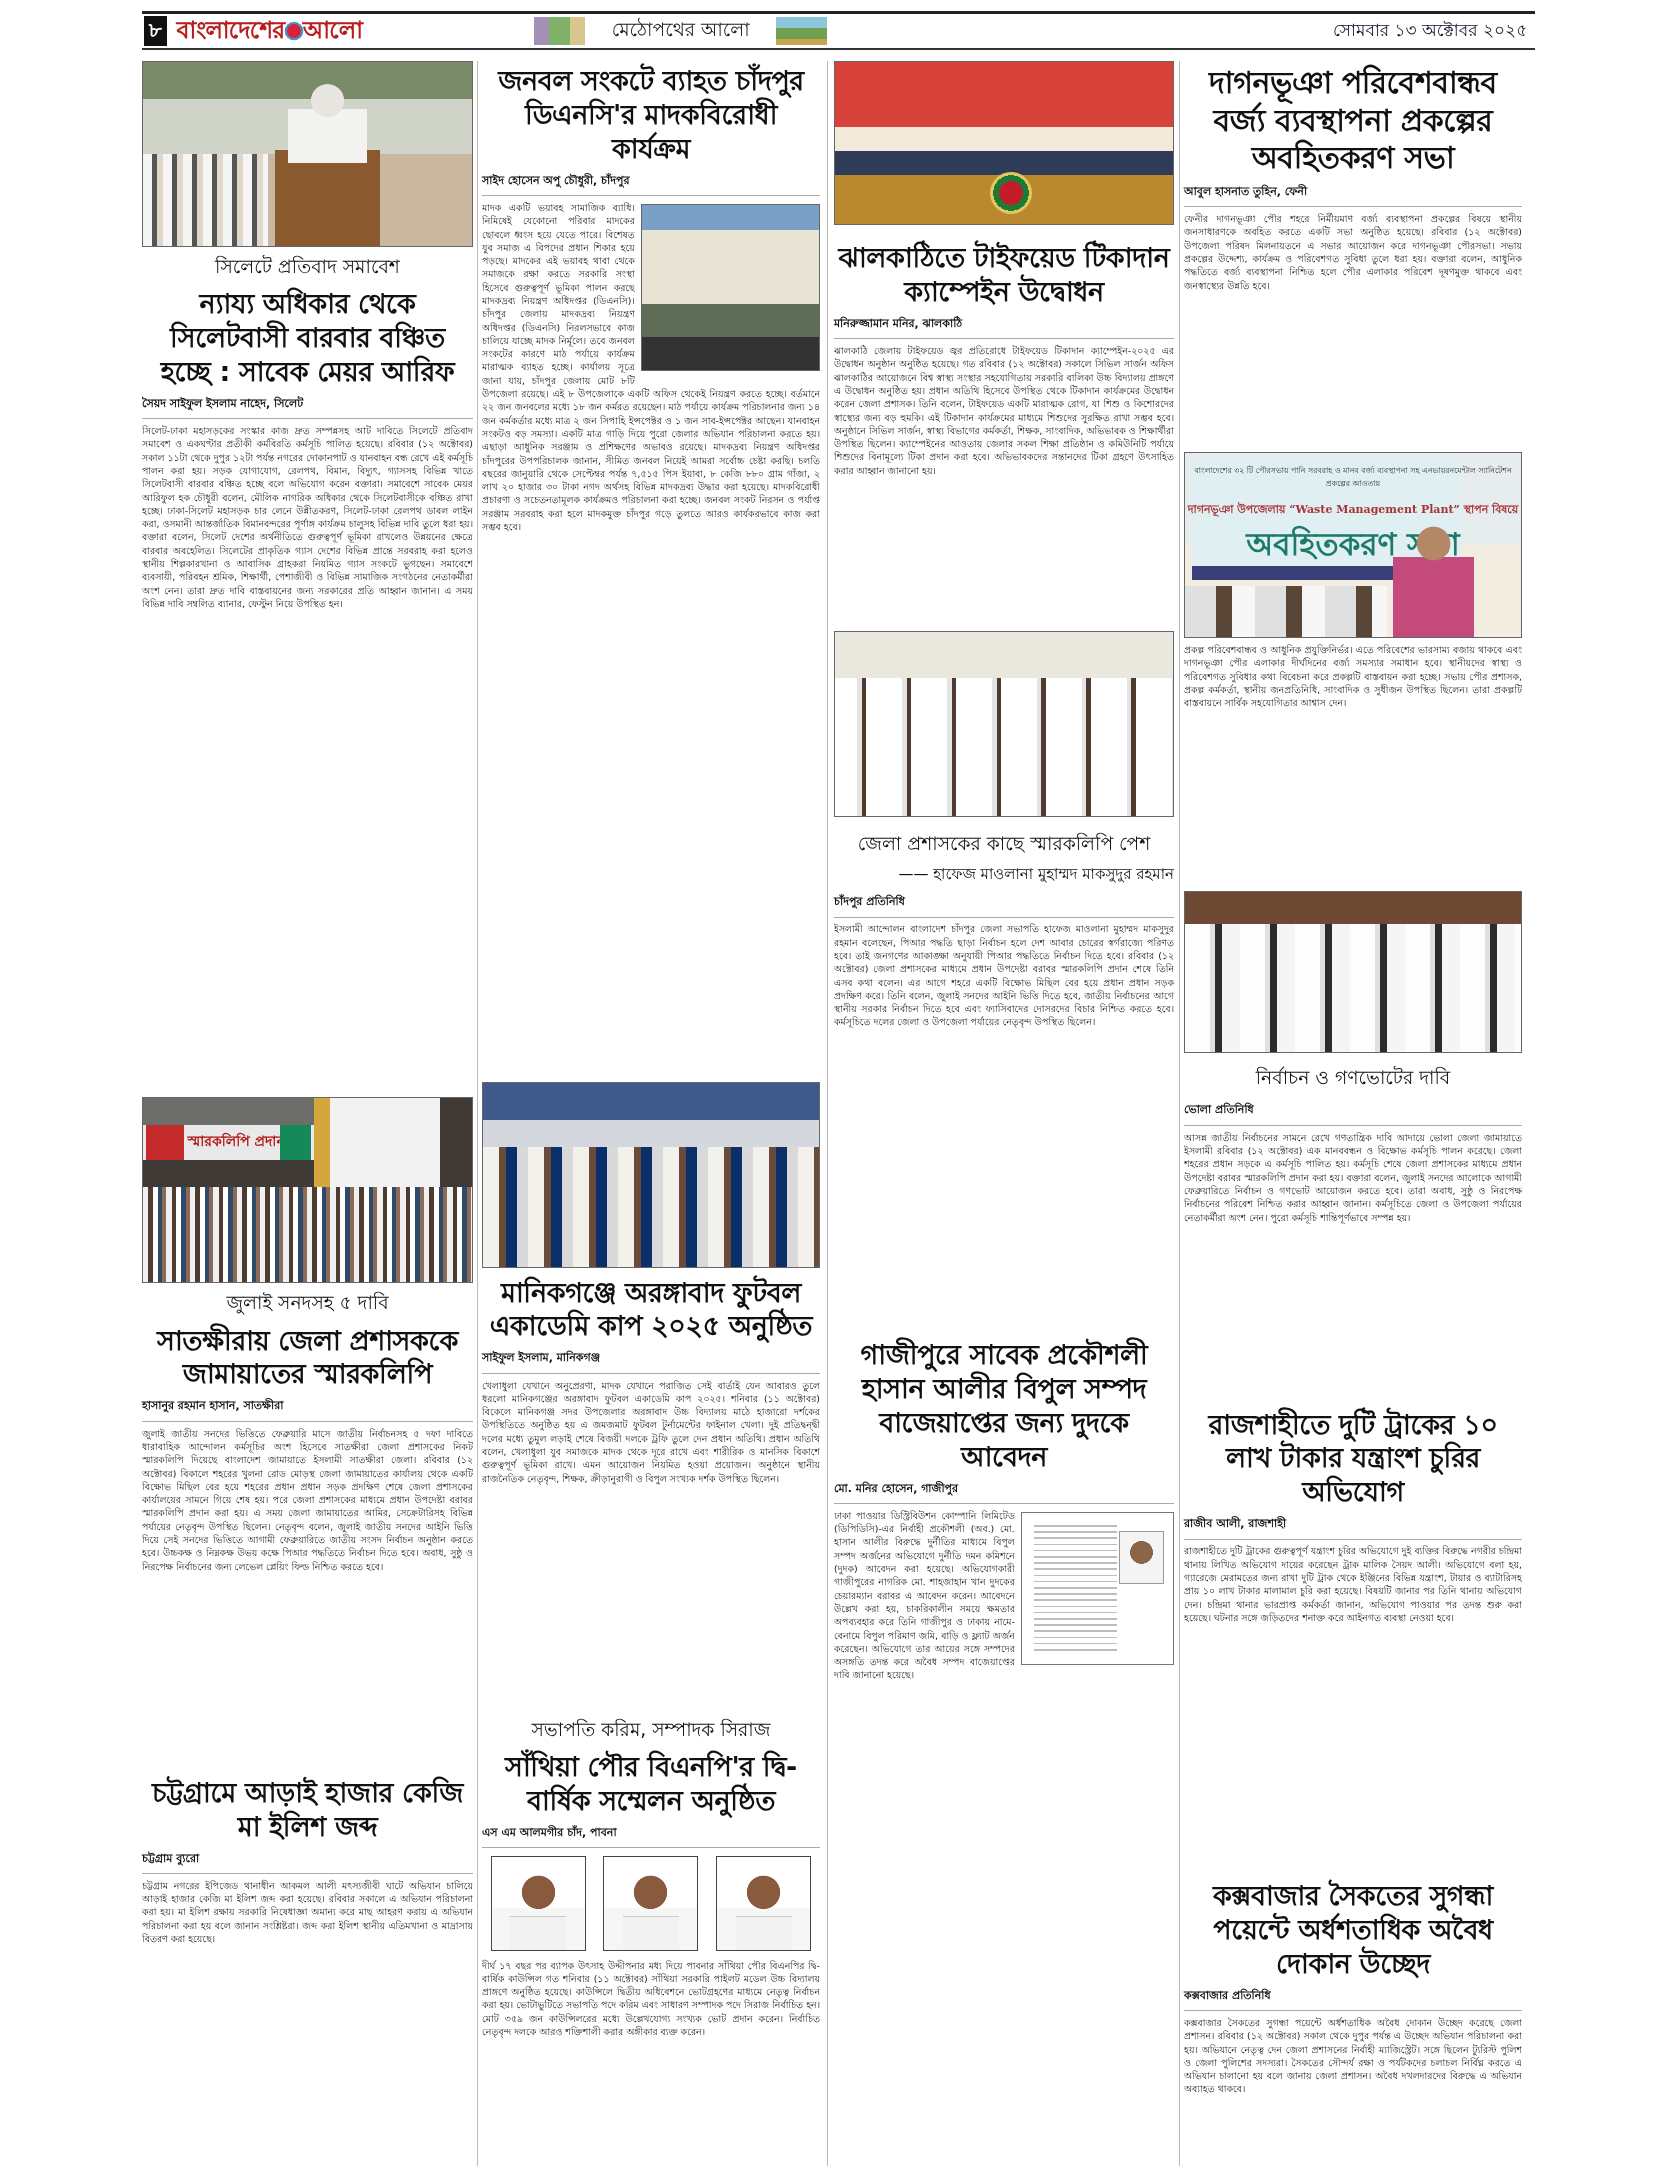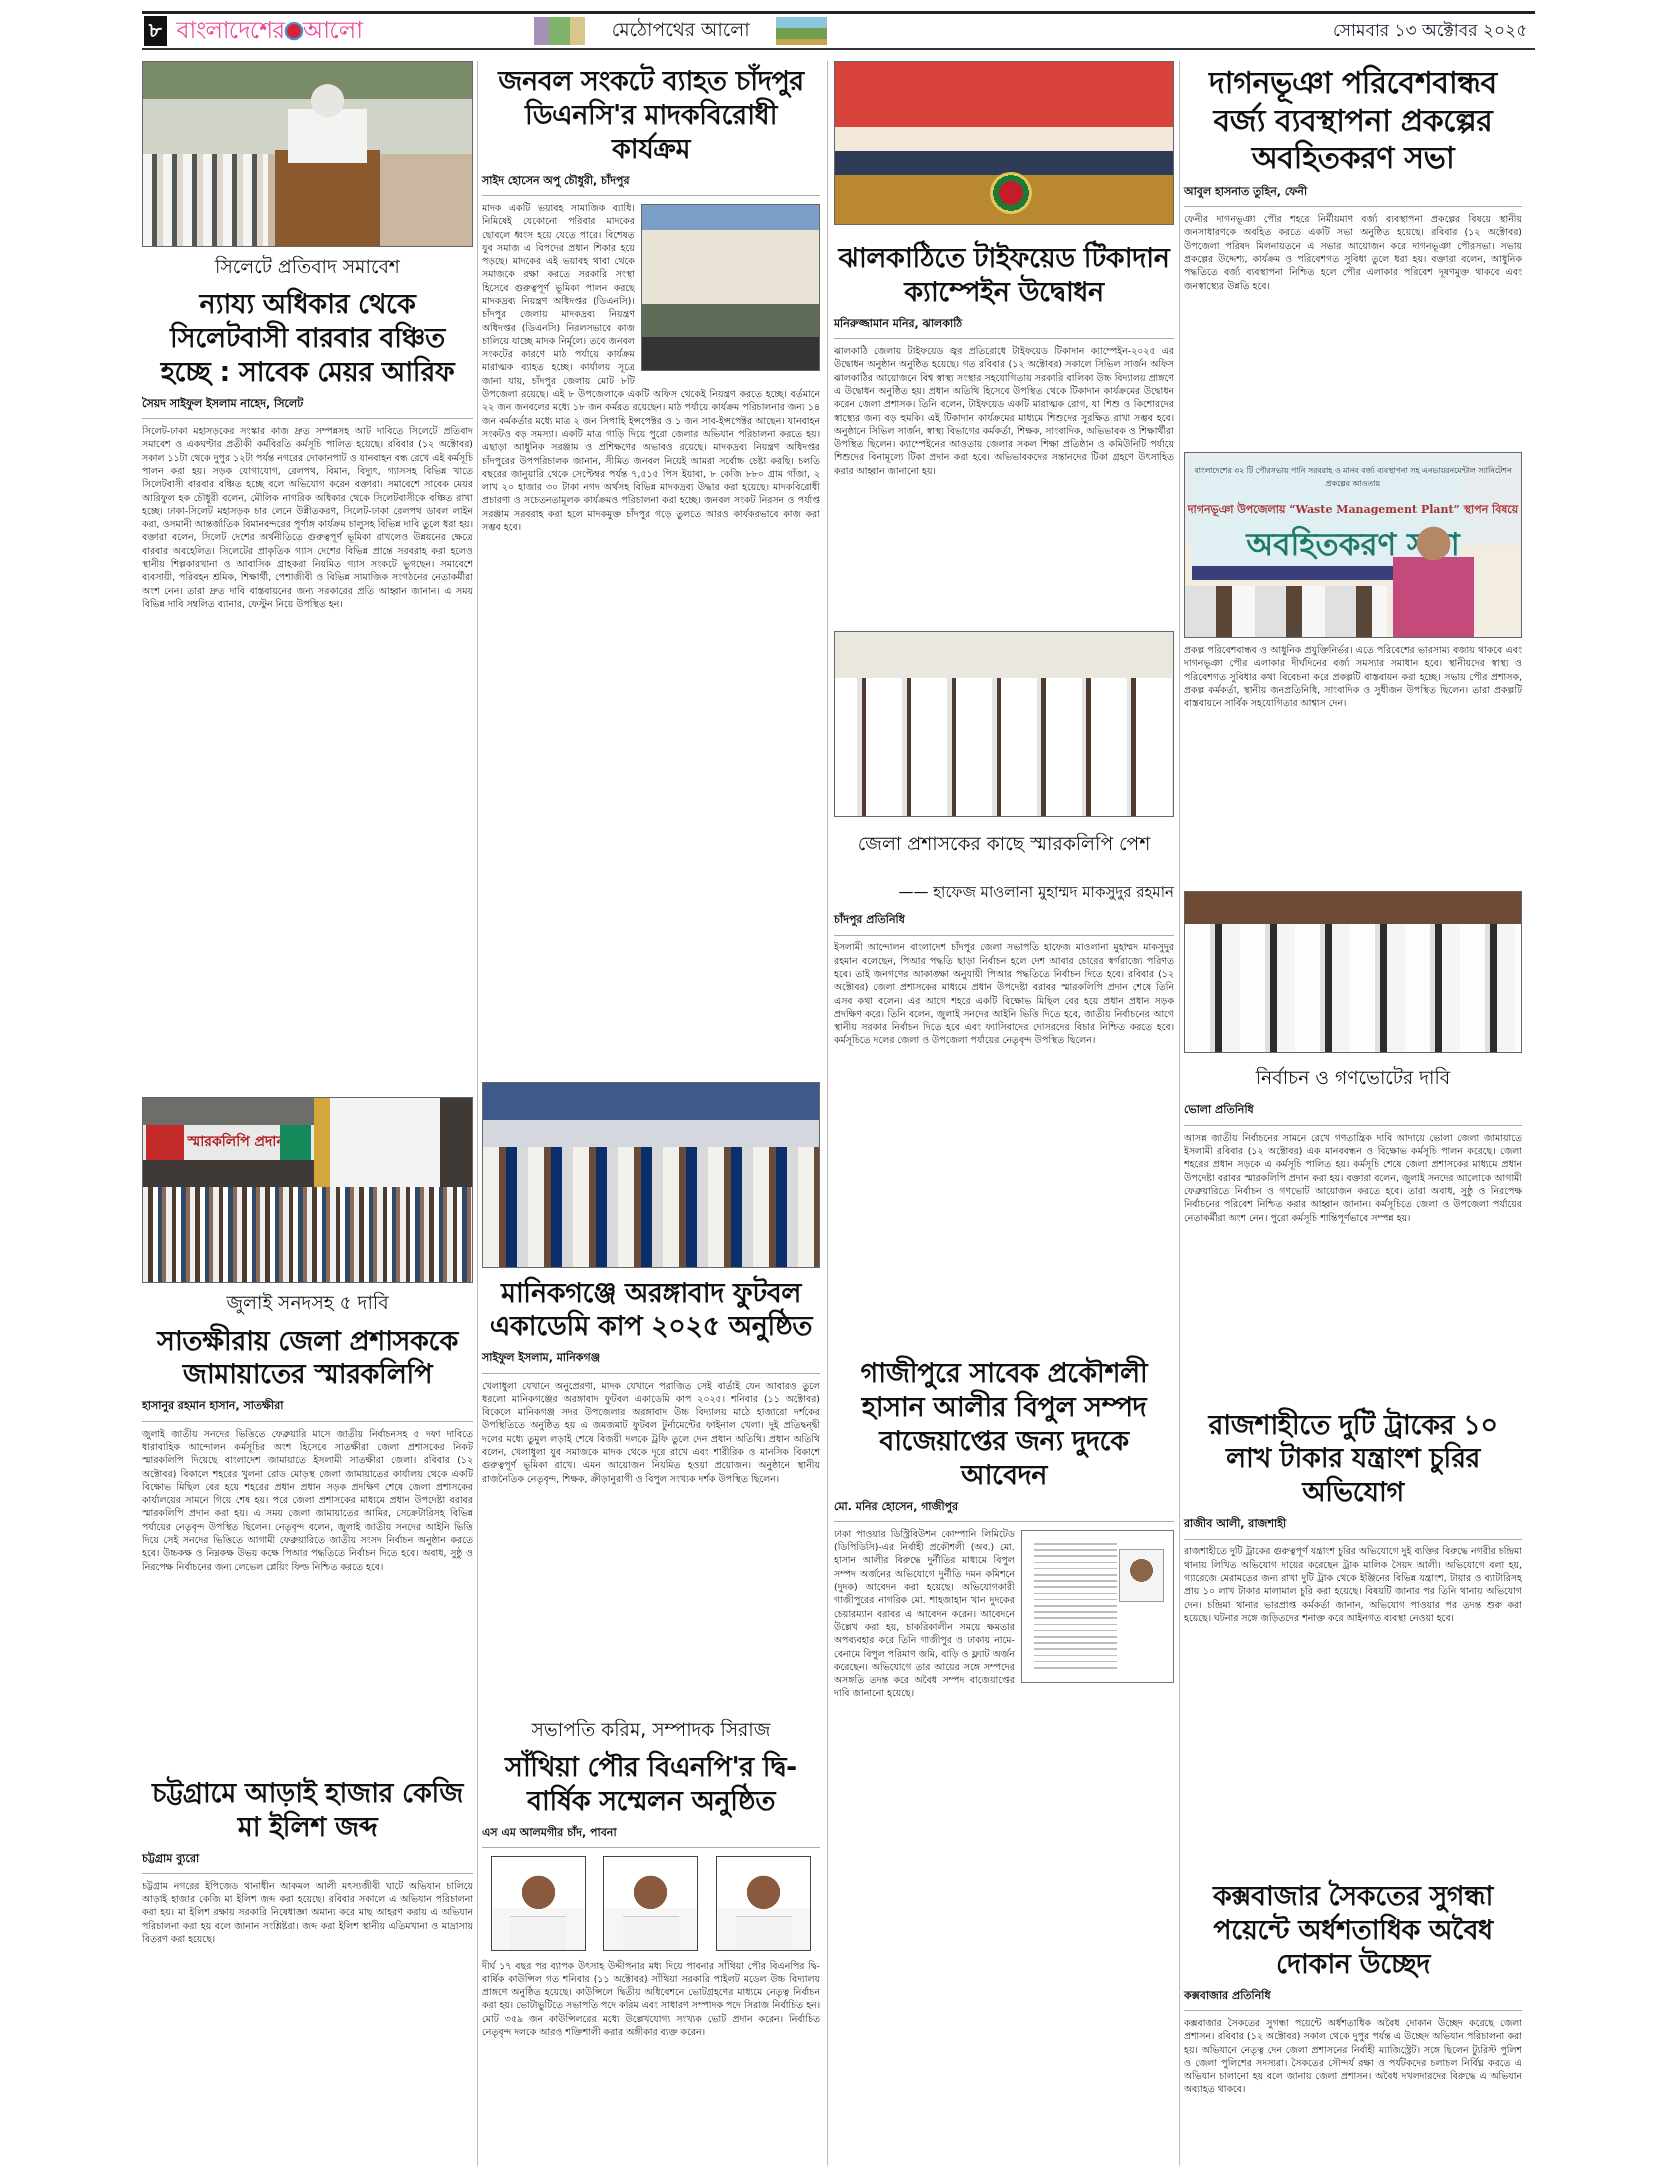--- a/index.html
+++ b/index.html
@@ -3,40 +3,40 @@
 <meta charset="utf-8">
 <style>
   * { box-sizing: border-box; margin: 0; padding: 0; }
   html, body { width: 1676px; height: 2183px; background: #fff; overflow: hidden; }
   body { font-family: "DejaVu Sans", sans-serif; color: #111; position: relative; }
 
   .masthead { position: absolute; left: 142px; top: 11px; width: 1393px; height: 39px;
     border-top: 3.1px solid #222; border-bottom: 2.3px solid #333; display: flex; align-items: center; }
   .page-num { background: #111; color: #fff; font-size: 20px; font-weight: bold; width: 23.4px; height: 30px;
     display: flex; align-items: center; justify-content: center; margin-left: 1.6px; }
-  .brand { font-family: "DejaVu Serif", serif; font-size: 23.4px; font-weight: normal; color: #ec4899; margin-left: 9.4px; letter-spacing: -0.8px; display: flex; align-items: center; }
+  .brand { font-family: "DejaVu Serif", serif; font-size: 23.4px; font-weight: bold; color: #b91c1c; margin-left: 9.4px; letter-spacing: -0.8px; display: flex; align-items: center; }
   .brand .dot { display: inline-block; width: 14px; height: 14px; border-radius: 50%; background: #d9213a; margin: 0 2.3px; box-shadow: 0 0 0 2.3px #4a90c9; }
   .mast-img { width: 51px; height: 28px; margin: 0 26.5px; }
   .mast-img.a { background: linear-gradient(90deg,#a590b8 0 30%,#7fb36a 30% 70%,#d9c68c 70%); margin-left: 172px; }
   .mast-img.b { background: linear-gradient(180deg,#8cc6dd 0 40%,#6f9f4f 40% 80%,#c7a44d 80%); }
   .section-name { font-family: "DejaVu Serif", serif; font-size: 18.7px; color: #222; }
   .date { margin-left: auto; font-size: 17px; color: #0f172a; margin-right: 7.8px; }
 
   .col { position: absolute; top: 61px; }
   .c1 { left: 142px; width: 331px; }
   .c2 { left: 482px; width: 338px; }
   .c3 { left: 834px; width: 340px; }
   .c4 { left: 1184px; width: 338px; }
   .vrule { position: absolute; top: 61px; width: 0.8px; height: 2105px; background: #bbb; }
 
   .photo { position: relative; border: 0.8px solid #666; overflow: hidden; }
   .kicker { text-align: center; font-size: 18.7px; margin-top: 6.2px; }
   .headline { text-align: center; font-family: "DejaVu Sans", sans-serif; font-weight: bold; font-size: 30px; line-height: 1.25; margin-top: 3.1px; letter-spacing: -0.4px; }
   .headline.big { font-size: 27px; }
-  .quote-by { text-align: right; font-size: 15px; margin-top: 19px; }
+  .quote-by { text-align: right; font-size: 15px; margin-top: 1px; }
   .byline { font-size: 11px; font-weight: bold; margin-top: 6.2px; padding-bottom: 4.7px; border-bottom: 1.6px solid #aaa; }
   .body { font-size: 9.4px; line-height: 13.3px; text-align: justify; margin-top: 4.7px; color: #1a1a1a; overflow: hidden; }
   .ph-jamaat { height: 186px; }
   .ph-jamaat .top { position: absolute; left: 0; top: 0; width: 100%; height: 48%; display: flex; }
   .ph-jamaat .left { width: 52%; background: linear-gradient(180deg,#6d6e6a 0 30%,#e9e9e9 30% 70%,#3f3a36 70%); position: relative; }
   .ph-jamaat .left .red { position: absolute; left: 2%; top: 30%; width: 22%; height: 40%; background: #c42a2a; }
   .ph-jamaat .left .lbl { position: absolute; left: 26%; top: 36%; font-size: 14px; font-weight: bold; color: #b2191b; }
   .ph-jamaat .left .grn { position: absolute; right: 2%; top: 30%; width: 18%; height: 40%; background: #16895a; }
   .ph-jamaat .right { width: 48%; background: linear-gradient(90deg,#d5a63c 0 10%,#f2f2f2 10% 80%,#3f3a36 80%); }
   .ph-jamaat .bottom { position: absolute; left: 0; top: 48%; width: 100%; height: 52%;

